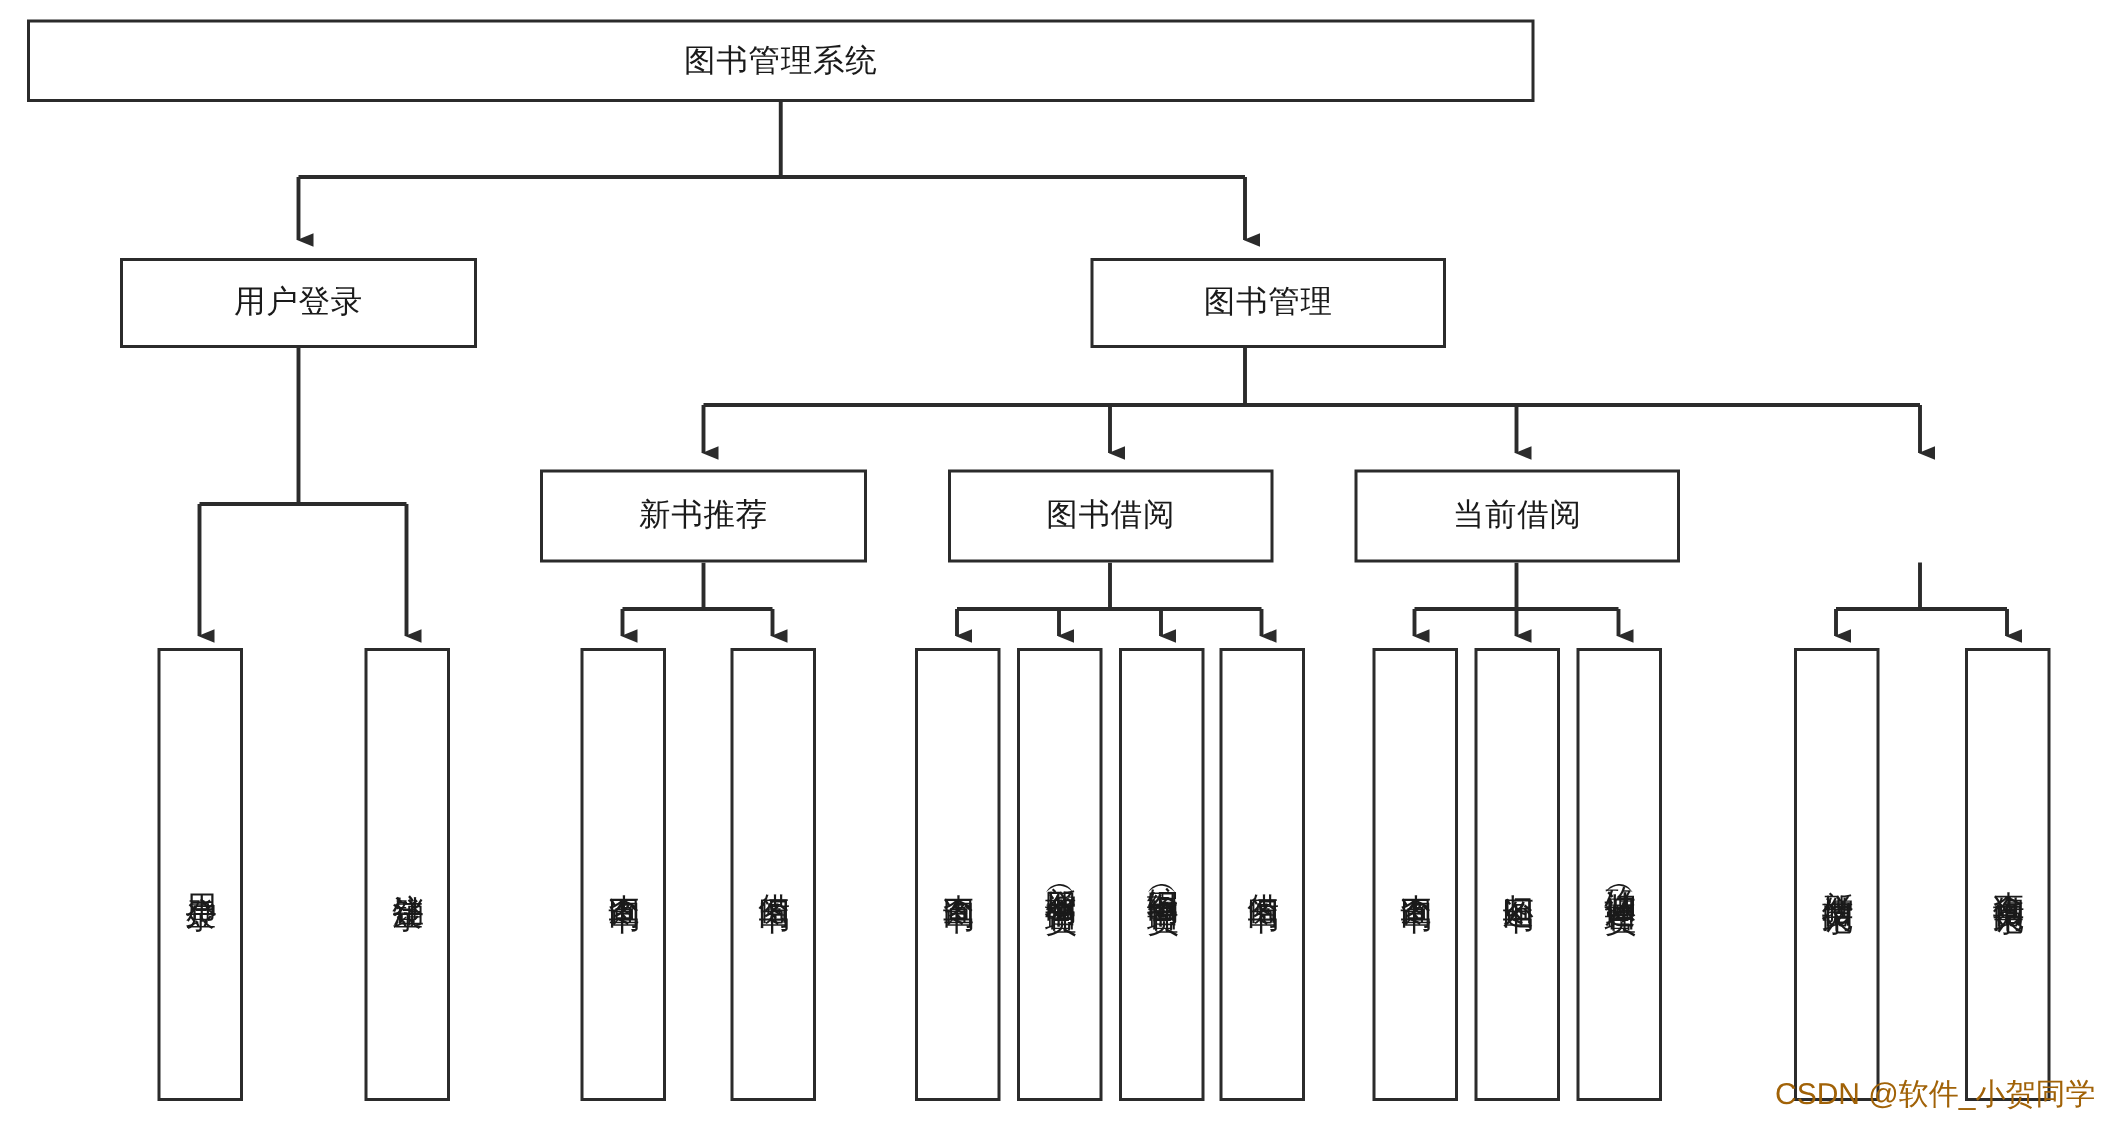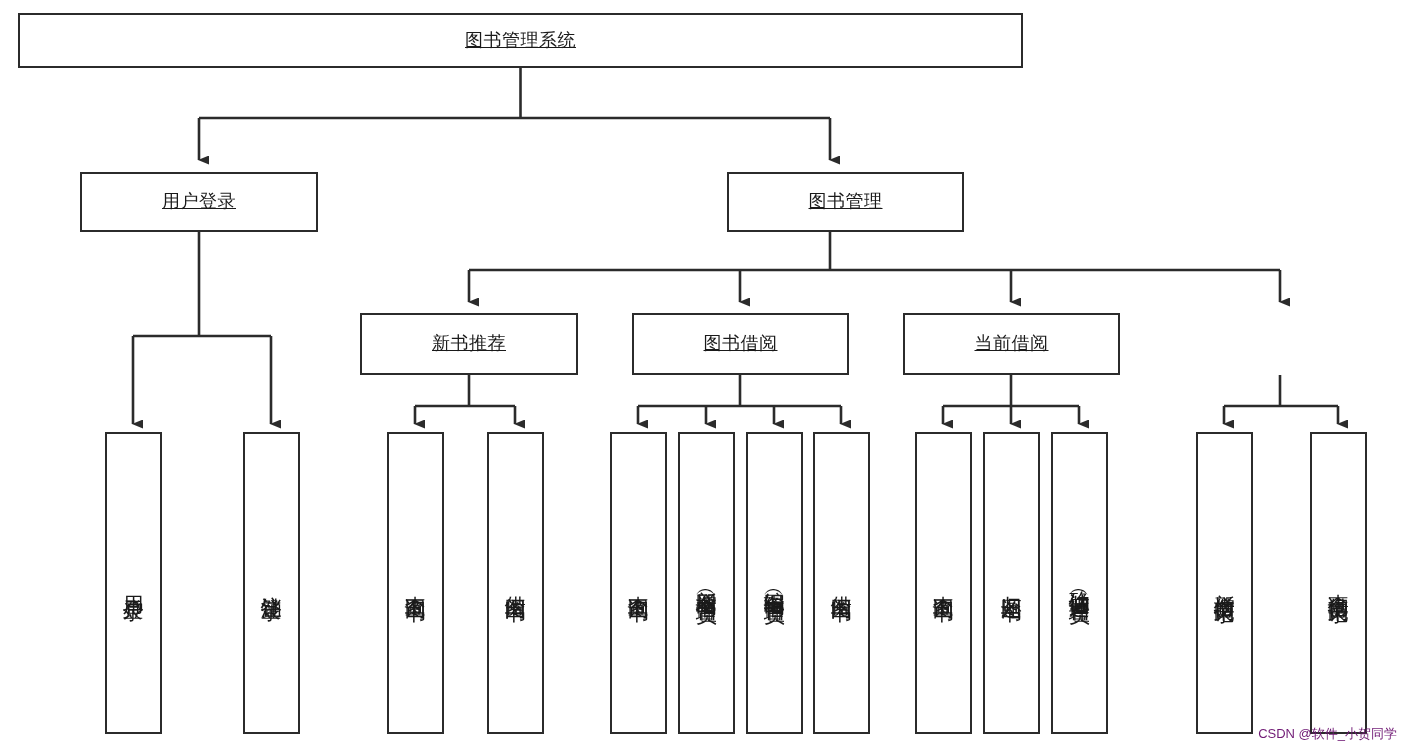--- a/index.html
+++ b/index.html
@@ -28,46 +28,45 @@
     position: absolute;
     box-sizing: border-box;
     background: #ffffff;
     border: 2px solid #2b2b2b;
     display: flex;
     align-items: center;
     justify-content: center;
     color: #1a1a1a;
   }
   .node-h .node-label {
-    font-size: 18px;
+    font-size: 21px;
     line-height: 1.2;
     letter-spacing: 0.5px;
     white-space: nowrap;
-    text-decoration: underline;
   }
   .node-v {
     align-items: center;
     justify-content: center;
     padding: 4px 0;
   }
   .node-v .node-label {
     writing-mode: vertical-rl;
     text-orientation: upright;
     font-size: 21px;
     line-height: 1.30;
     letter-spacing: 2px;
     max-height: 100%;
     text-align: center;
   }
   .watermark {
     position: absolute;
     right: 8px;
     bottom: 4px;
-    font-size: 13px;
-    color: #701a75;
+    font-size: 20px;
+    color: #a16207;
     white-space: nowrap;
     user-select: none;
   }
 </style>
 </head>
 <body>
 
 <div id="diagram-root">
 
   <svg id="edges-layer" viewBox="0 0 1405 747" width="1405" height="747">

